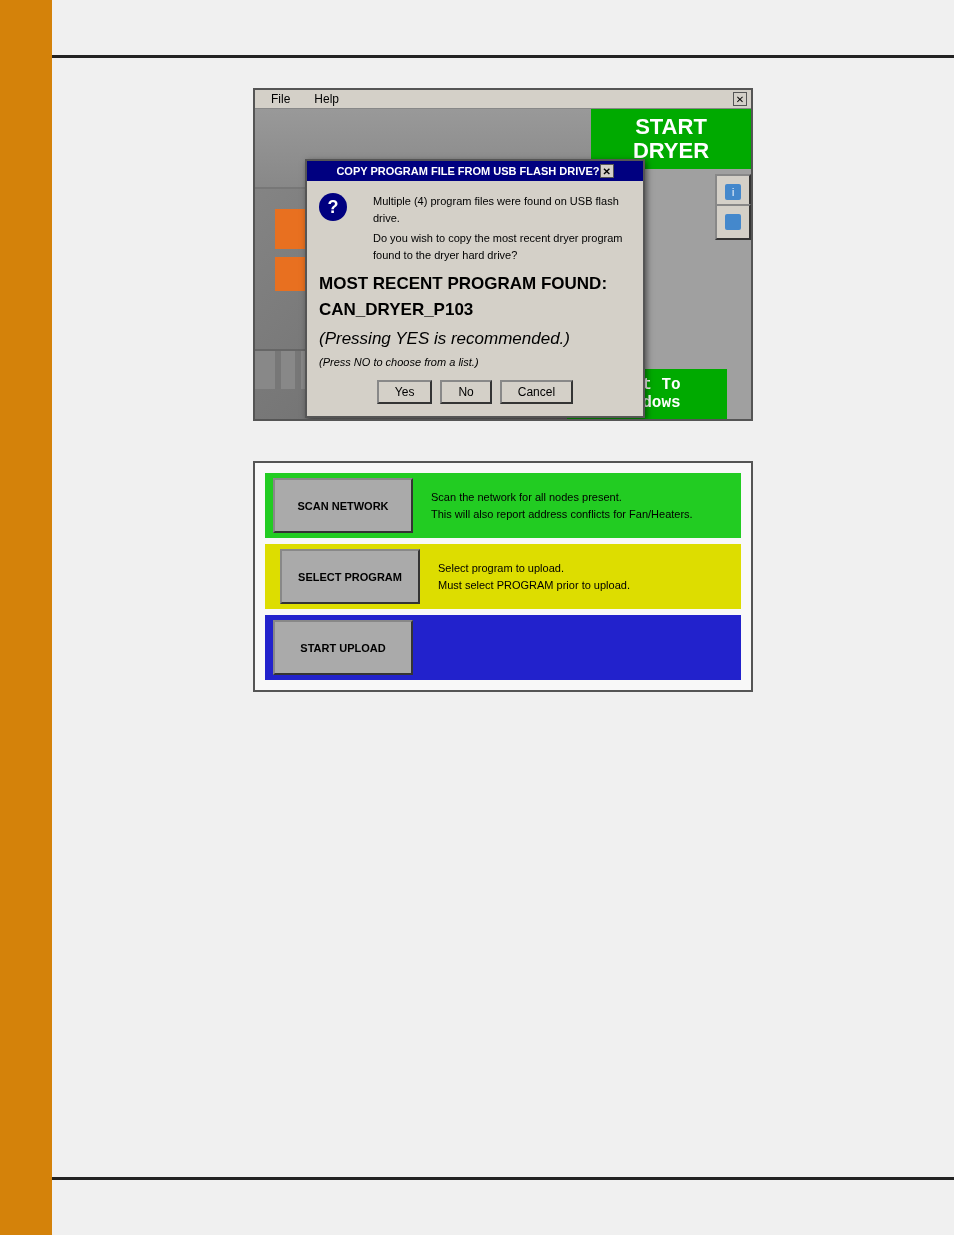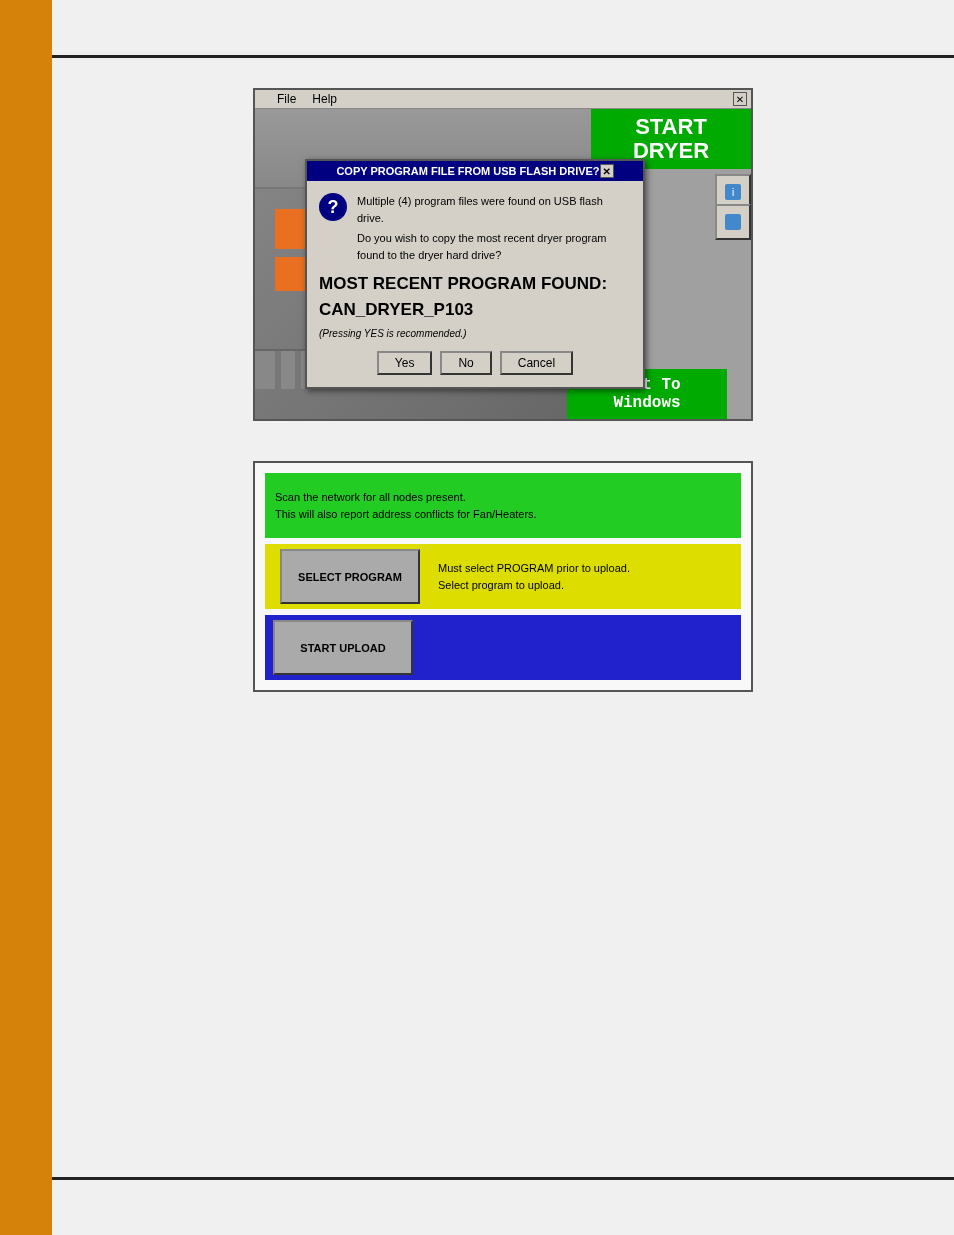--- a/index.html
+++ b/index.html
@@ -57,24 +57,24 @@
     .screenshot-panel {
       width: 500px;
       border: 2px solid #555;
       background: #c0c0c0;
       margin-bottom: 40px;
     }
 
     .win-menubar {
       background: #d4d0c8;
       border-bottom: 1px solid #888;
-      padding: 2px 22px;
+      padding: 2px 16px;
       display: flex;
       align-items: center;
-      gap: 16px;
+      gap: 24px;
       font-size: 12px;
       position: relative;
     }
     .win-menubar .close-btn {
       position: absolute;
       right: 4px;
       top: 2px;
       width: 14px;
       height: 14px;
       background: #d4d0c8;
@@ -184,23 +184,23 @@
     .dialog-icon {
       width: 28px; height: 28px;
       border-radius: 50%;
       background: #000080;
       color: #fff;
       font-weight: bold;
       font-size: 18px;
       display: flex; align-items: center; justify-content: center;
       flex-shrink: 0;
     }
-    .dialog-message { color: #000; }
+    .dialog-message { color: #000; margin-left: 16px; }
     .dialog-highlight { font-weight: bold; margin-top: 6px; font-size: 17px; }
-    .dialog-note { margin-top: 4px; font-style: italic; font-size: 10px; }
+    .dialog-note { margin-top: 4px; font-style: italic; font-size: 17px; }
     .dialog-note2 { margin-top: 2px; font-style: italic; font-size: 11px; }
     .dialog-buttons {
       display: flex;
       justify-content: center;
       gap: 8px;
       margin-top: 10px;
     }
     .dialog-btn {
       background: #d4d0c8;
       border: 2px outset #888;
@@ -368,45 +368,47 @@
         <div class="dialog-body">
           <div class="dialog-icon-row">
             <div class="dialog-icon">?</div>
             <div class="dialog-message">
               <div>Multiple (4) program files were found on USB flash drive.</div>
               <div style="margin-top:4px;">Do you wish to copy the most recent dryer program found to the dryer hard drive?</div>
             </div>
           </div>
           <div class="dialog-highlight">MOST RECENT PROGRAM FOUND: CAN_DRYER_P103</div>
           <div class="dialog-note">(Pressing YES is recommended.)</div>
+          <div class="dialog-note2">(Press NO to choose from a list.)</div>
           <div class="dialog-buttons">
             <button class="dialog-btn">Yes</button>
             <button class="dialog-btn">No</button>
             <button class="dialog-btn">Cancel</button>
           </div>
         </div>
       </div>
 
     </div>
   </div>
 
   <div class="bootloader-panel">
 
     <div class="bootloader-row green-row">
+      <button class="bootloader-btn">SCAN NETWORK</button>
       <div class="bootloader-desc">
         <span class="desc-line">Scan the network for all nodes present.</span>
         <span class="desc-line">This will also report address conflicts for Fan/Heaters.</span>
       </div>
     </div>
 
     <div class="bootloader-row yellow-row">
       <button class="bootloader-btn">SELECT PROGRAM</button>
       <div class="bootloader-desc">
+        <span class="desc-line">Select program to upload.</span>
         <span class="desc-line">Must select PROGRAM prior to upload.</span>
-        <span class="desc-line">Select program to upload.</span>
       </div>
     </div>
 
     <div class="bootloader-row blue-row">
       <button class="bootloader-btn">START UPLOAD</button>
     </div>
 
 
   </div>
 

